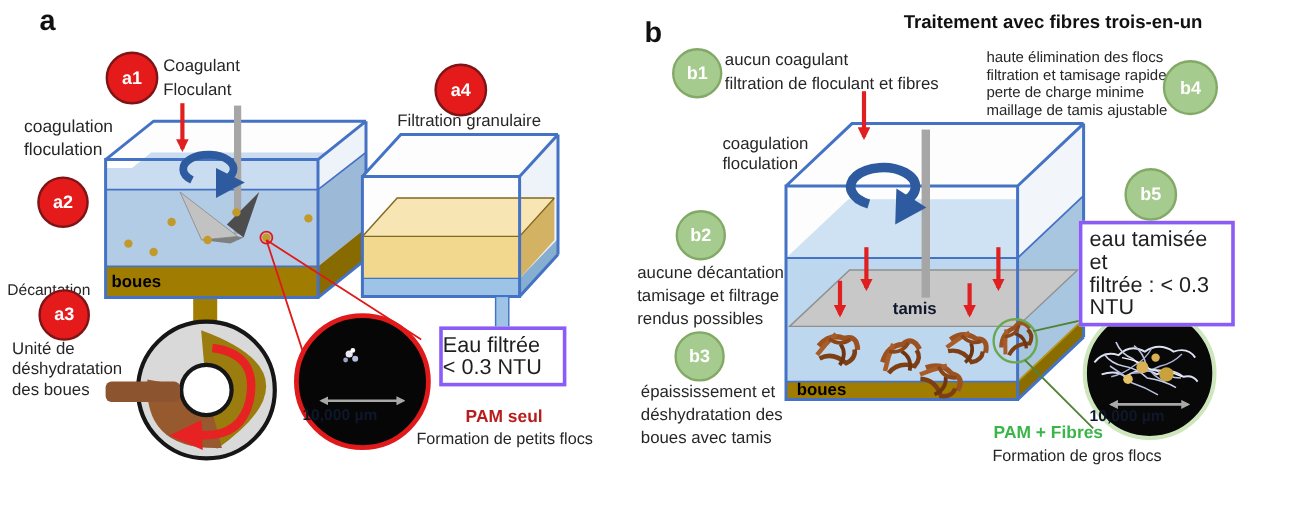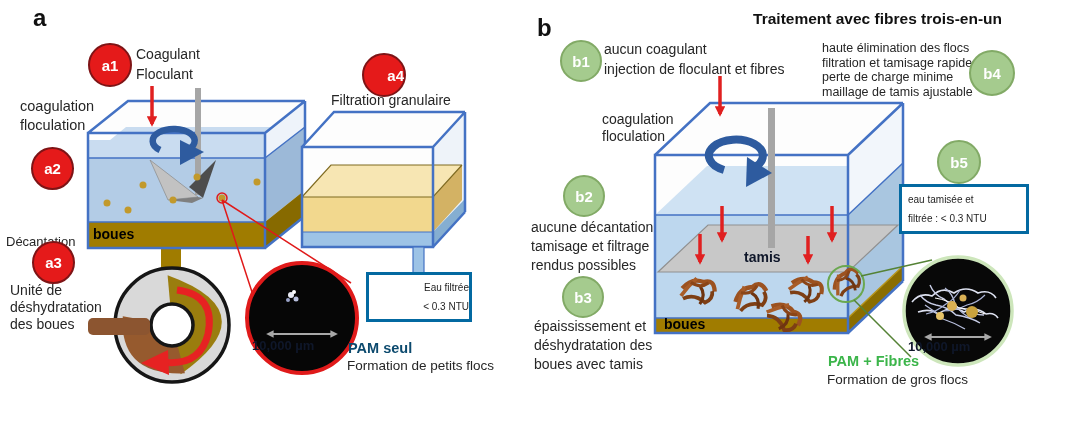--- a/index.html
+++ b/index.html
@@ -7,22 +7,22 @@
           font-family:"Liberation Sans",sans-serif;color:#1f1f1f;}
   svg{position:absolute;left:0;top:0;z-index:1;}
   .txt{position:absolute;z-index:3;white-space:pre-line;line-height:18px;font-size:14px;color:#262626;}
   .bold{font-weight:bold;}
   .panel-letter{font-size:24px;font-weight:bold;color:#111;line-height:24px;}
   .panel-title{font-size:14.5px;font-weight:bold;color:#111;}
   .badge{position:absolute;z-index:4;border-radius:50%;display:flex;align-items:center;justify-content:center;
          color:#fff;font-weight:bold;font-size:15px;}
   .badge.red{background:#e51a1a;border:2px solid #7e1416;}
   .badge.green{background:#a5cb8e;border:2px solid #82aa66;}
-  .graybox{position:absolute;z-index:3;background:#fff;border:3px solid #0369a1;white-space:pre-line;
-           font-size:10px;line-height:19px;color:#1f1f1f;}
+  .graybox{position:absolute;z-index:3;background:#fff;border:3px solid #8b5cf6;white-space:pre-line;
+           font-size:18px;line-height:19px;color:#1f1f1f;}
   .scale{position:absolute;z-index:4;color:#0f172a;font-weight:bold;font-size:13px;text-align:left;}
   .small{font-size:12.5px;line-height:14.5px;}
 </style>
 </head>
 <body>
 
 <div id="canvas">
 
 <svg width="1074" height="423" viewBox="0 0 1074 423">
   <defs>
@@ -207,42 +207,42 @@
     </div>
 <div class="txt" style="left:6px;top:189px;font-size:13px;margin-top:44px;">Décantation</div>
 
 <div class="badge red" style="left:32px;top:241px;width:39px;height:39px;">
       <span>a3</span>
     </div>
 <div class="txt" style="left:10px;top:282px;line-height:17px;">Unité de
 déshydratation
 des boues</div>
 
-<div class="badge red" style="left:362px;top:53px;width:40px;height:40px;justify-content:flex-end;">
+<div class="badge red" style="left:362px;top:53px;width:40px;height:40px;">
       <span>a4</span>
     </div>
 <div class="txt" style="left:331px;top:91px;">Filtration granulaire</div>
 
 <div class="txt bold" style="left:93px;top:225px;color:#000;">boues</div>
 
-<div class="graybox" style="left:366px;top:272px;width:100px;text-align:right;padding:3px 0;">Eau filtrée
+<div class="graybox" style="left:366px;top:272px;width:100px;text-align:left;padding:3px 0;">Eau filtrée
 &lt; 0.3 NTU</div>
 
 <div class="scale" style="left:252px;top:338px;width:100px;">10,000 µm</div>
-<div class="txt bold" style="left:348px;top:339px;color:#0c4a6e;font-size:14.5px;">PAM seul</div>
+<div class="txt bold" style="left:348px;top:339px;color:#b91c1c;font-size:14.5px;padding-left:40px;">PAM seul</div>
 <div class="txt" style="left:347px;top:357px;font-size:13.5px;">Formation de petits flocs</div>
 
 <div class="txt panel-letter" style="left:537px;top:16px;">b</div>
 <div class="txt panel-title" style="left:602px;top:10px;width:400px;text-align:right;font-size:15.5px;">Traitement avec fibres trois-en-un</div>
 
 <div class="badge green" style="left:560px;top:40px;width:38px;height:38px;">
       <span>b1</span>
     </div>
 <div class="txt" style="left:604px;top:39px;line-height:20px;">aucun coagulant
-injection de floculant et fibres</div>
+filtration de floculant et fibres</div>
 
 <div class="txt small" style="left:822px;top:41px;">haute élimination des flocs
 filtration et tamisage rapides
 perte de charge minime
 maillage de tamis ajustable</div>
 <div class="badge green" style="left:969px;top:50px;width:42px;height:42px;">
       <span>b4</span>
     </div>
 
 <div class="txt" style="left:602px;top:111px;line-height:17px;">coagulation

